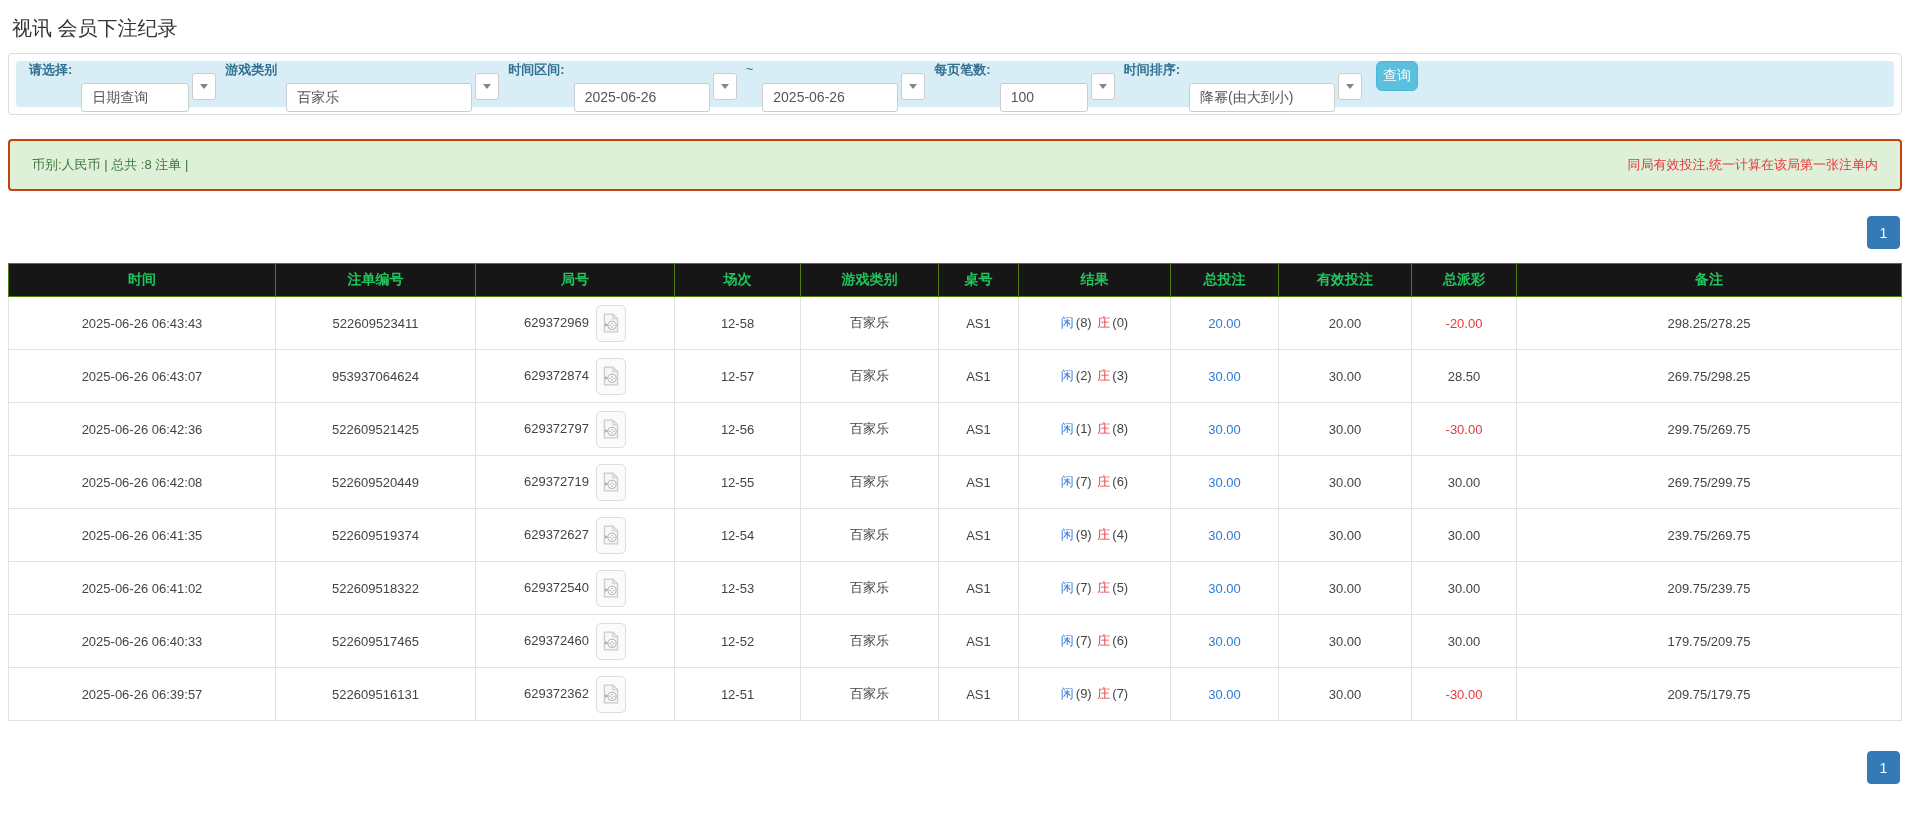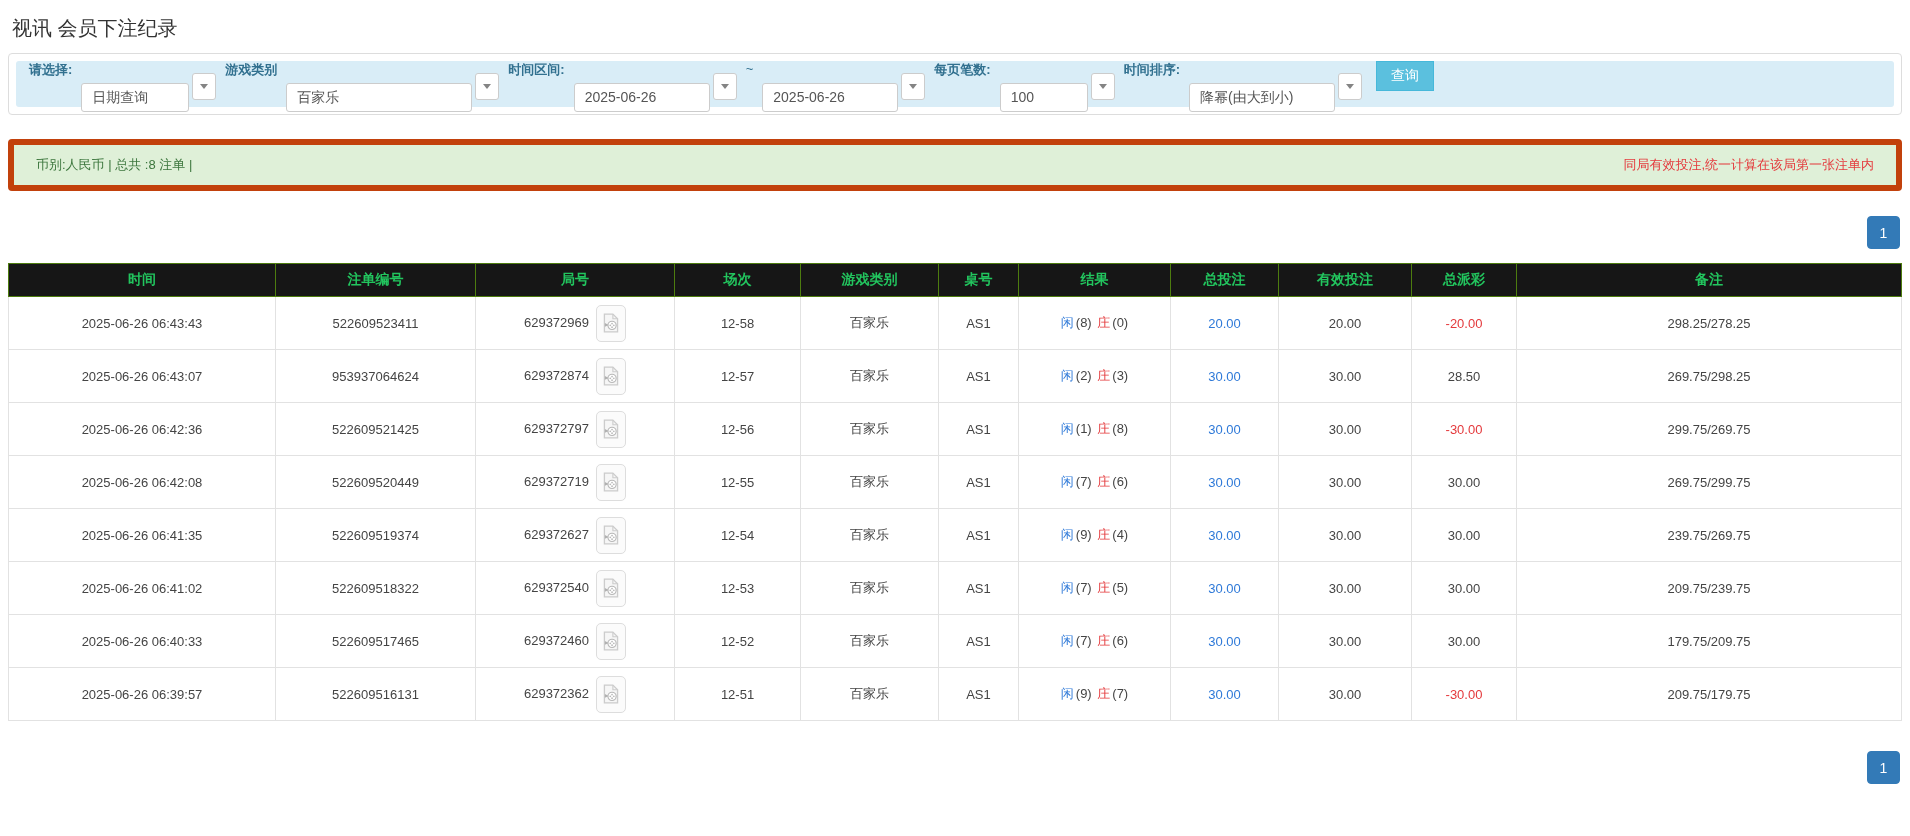--- a/index.html
+++ b/index.html
@@ -26,27 +26,27 @@
   }
   .combo-caret {
     width:24px; height:27px; background:#fff; border:1px solid #ccc; border-radius:3px;
     display:flex; align-items:center; justify-content:center; cursor:pointer; flex:none;
   }
   .caret-tri { width:0; height:0; border-left:4px solid transparent; border-right:4px solid transparent; border-top:5px solid #848484; }
   .w-select { width:108px; } .w-game { width:186px; } .w-date { width:136px; }
   .w-size { width:88px; } .w-sort { width:146px; }
   .tilde { color:#31708f; font-size:13px; }
   .search-btn {
-    background:#5bc0de; border:1px solid #46b8da; color:#fff; border-radius:0;
-    height:30px; padding:0 14px; font-size:14px; margin-left:5px; cursor:pointer;
+    background:#5bc0de; border:1px solid #46b8da; color:#fff; border-radius:6px;
+    height:30px; padding:0 6px; font-size:14px; margin-left:5px; cursor:pointer;
   }
 
   
   .summary-bar {
-    margin:24px 8px 0; background:#dff0d8; border:6px solid #c2410c; border-radius:4px;
+    margin:24px 8px 0; background:#dff0d8; border:2px solid #c2410c; border-radius:4px;
     height:52px; display:flex; align-items:center; justify-content:space-between;
     padding:0 22px; font-size:13px;
   }
   .summary-left { color:#3c763d; }
   .summary-right { color:#e4393c; }
 
   
   .pagination-top { margin:25px 10px 0; display:flex; justify-content:flex-end; }
   .pagination-bottom { margin:30px 10px 0; display:flex; justify-content:flex-end; }
   .page-btn {

